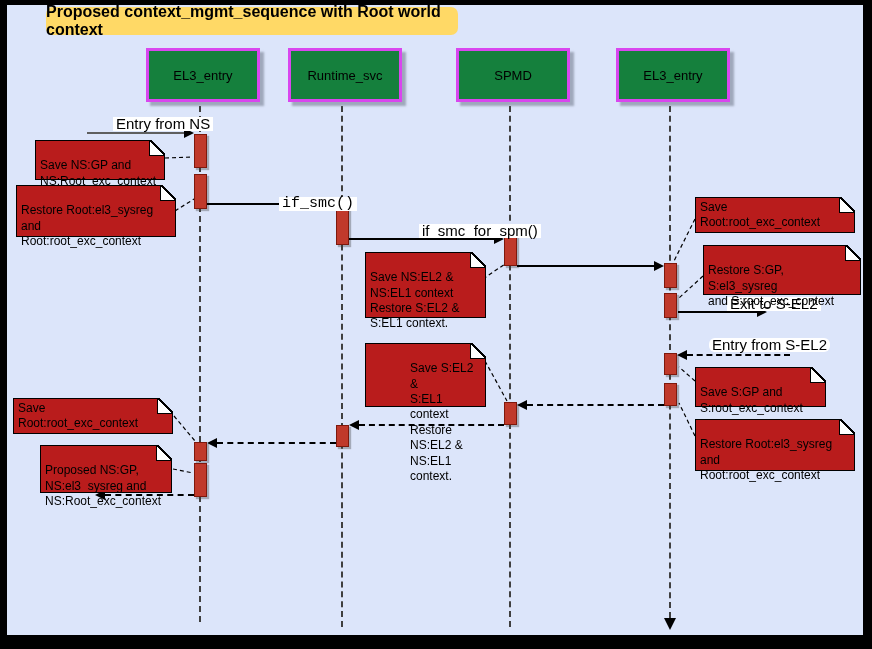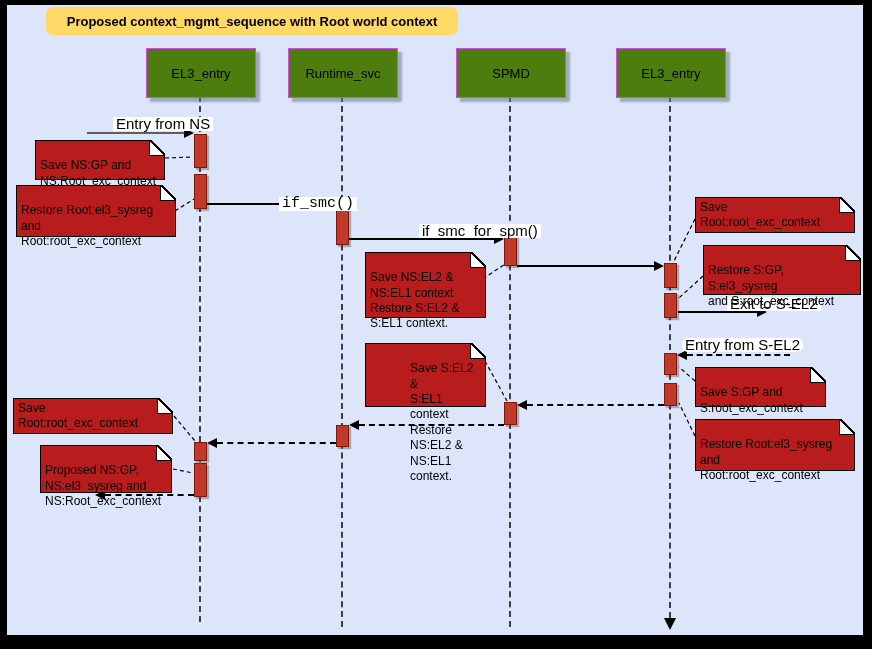--- a/index.html
+++ b/index.html
@@ -1,25 +1,25 @@
 <!DOCTYPE html>
 <html><head>
 <meta charset="utf-8">
 <style>
   html,body{margin:0;padding:0;background:#000;}
   .stage{position:relative;width:872px;height:649px;background:#000;overflow:hidden;
          font-family:"Liberation Sans",sans-serif;}
   .canvas{position:absolute;left:7px;top:5px;width:856px;height:630px;background:#dce5fa;}
 
   .title{position:absolute;left:39px;top:2px;width:412px;height:28px;background:#ffd966;
-         border-radius:7px;font-size:13px;font-weight:bold;color:#000;
+         border-radius:7px;font-size:16px;font-weight:bold;color:#000;
          display:flex;align-items:center;justify-content:center;}
 
-  .head{position:absolute;top:43px;width:108px;height:48px;background:#4d7c0f;
-        border:1px solid #d946ef;box-shadow:4px 4px 2px rgba(110,118,135,.55);
+  .head{position:absolute;top:43px;width:108px;height:48px;background:#15803d;
+        border:3px solid #d946ef;box-shadow:4px 4px 2px rgba(110,118,135,.55);
         display:flex;align-items:center;justify-content:center;font-size:13px;color:#000;}
 
   .lifeline{position:absolute;width:0;border-left:2px dashed #3f3f3f;}
 
   .bar{position:absolute;width:13px;background:#c0392b;border:1px solid #7e180c;
        box-shadow:2px 2px 1px rgba(60,60,60,.35);box-sizing:border-box;}
 
   .shaft{position:absolute;height:0;}
   .solid{border-top:2px solid #000;}
   .gray{border-top:2px solid #5f5f5f;}
@@ -103,21 +103,21 @@
 
     <div class="shaft solid" style="left:510px;top:260px;width:137px;"></div>
     <div class="head-r" style="left:647px;top:256px;"></div>
 
     <div class="shaft solid" style="left:671px;top:306px;width:79px;"></div>
     <div class="head-r" style="left:750px;top:302px;"></div>
     <div class="mlabel" style="left:688px;top:292px;">Exit to S-EL2</div>
 
     <div class="shaft dashed" style="left:680px;top:349px;width:103px;"></div>
     <div class="head-l" style="left:670px;top:345px;"></div>
-    <div class="mlabel" style="left:643px;top:333px;border-radius:6px;">Entry from S-EL2</div>
+    <div class="mlabel" style="left:670px;top:333px;border-radius:6px;">Entry from S-EL2</div>
 
     <div class="shaft dashed" style="left:520px;top:399px;width:137px;"></div>
     <div class="head-l" style="left:510px;top:395px;"></div>
 
     <div class="shaft dashed" style="left:352px;top:419px;width:145px;"></div>
     <div class="head-l" style="left:342px;top:415px;"></div>
 
     <div class="shaft dashed" style="left:210px;top:437px;width:119px;"></div>
     <div class="head-l" style="left:200px;top:433px;"></div>
 

